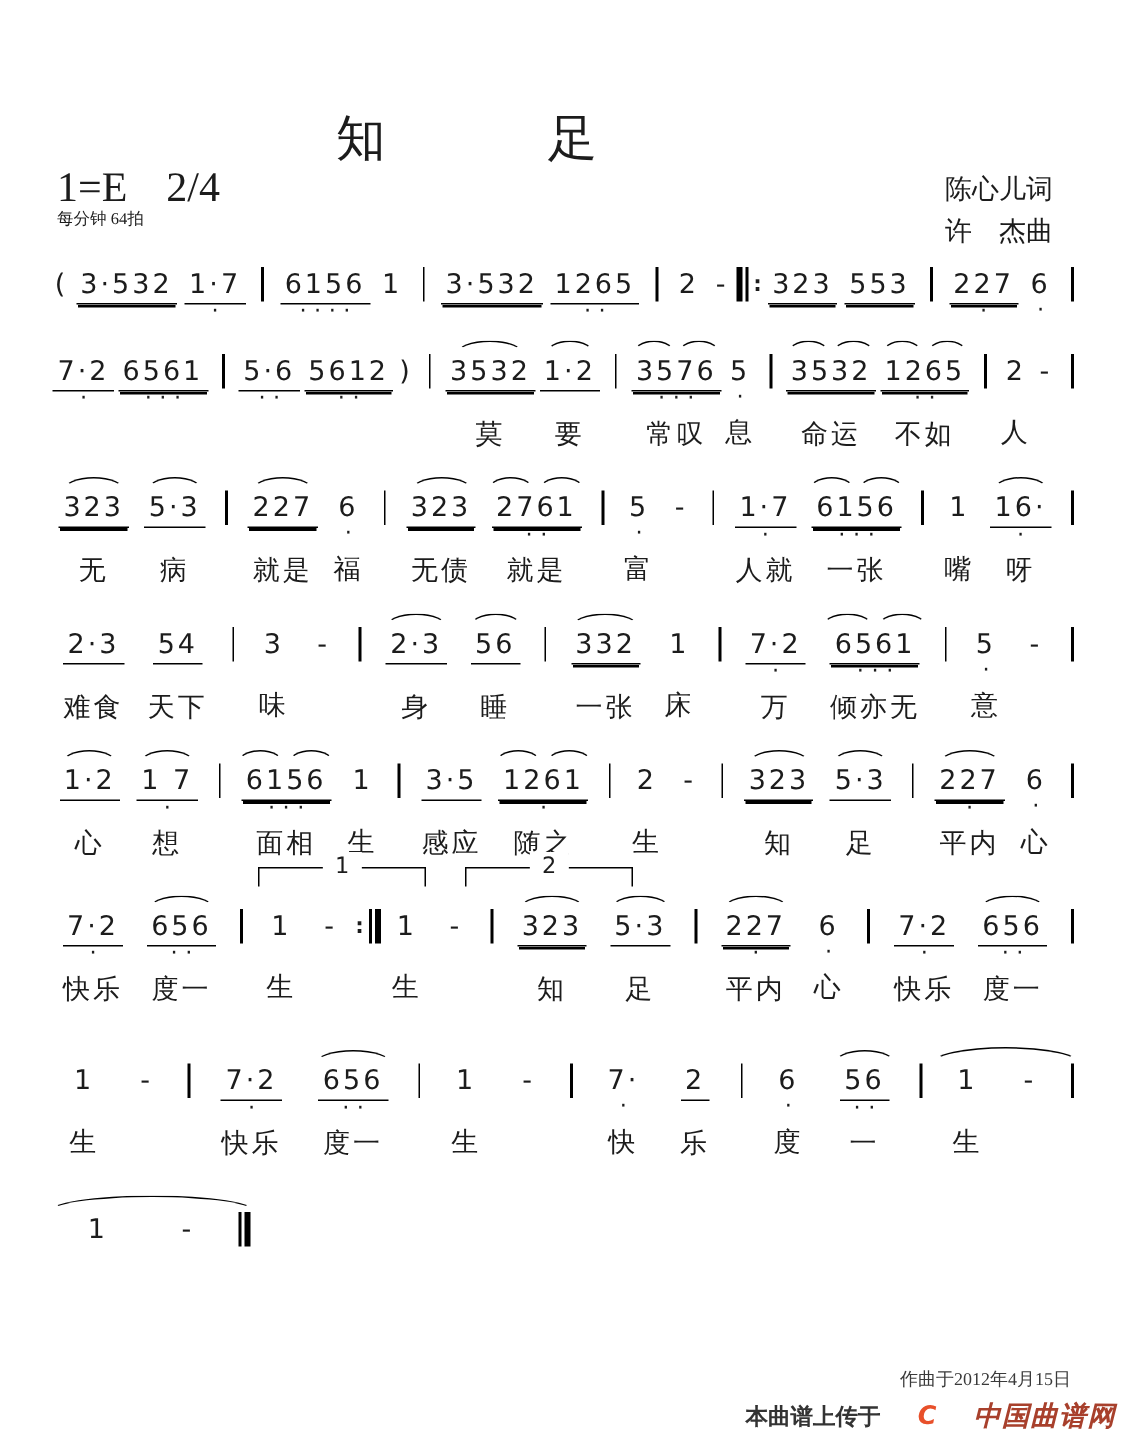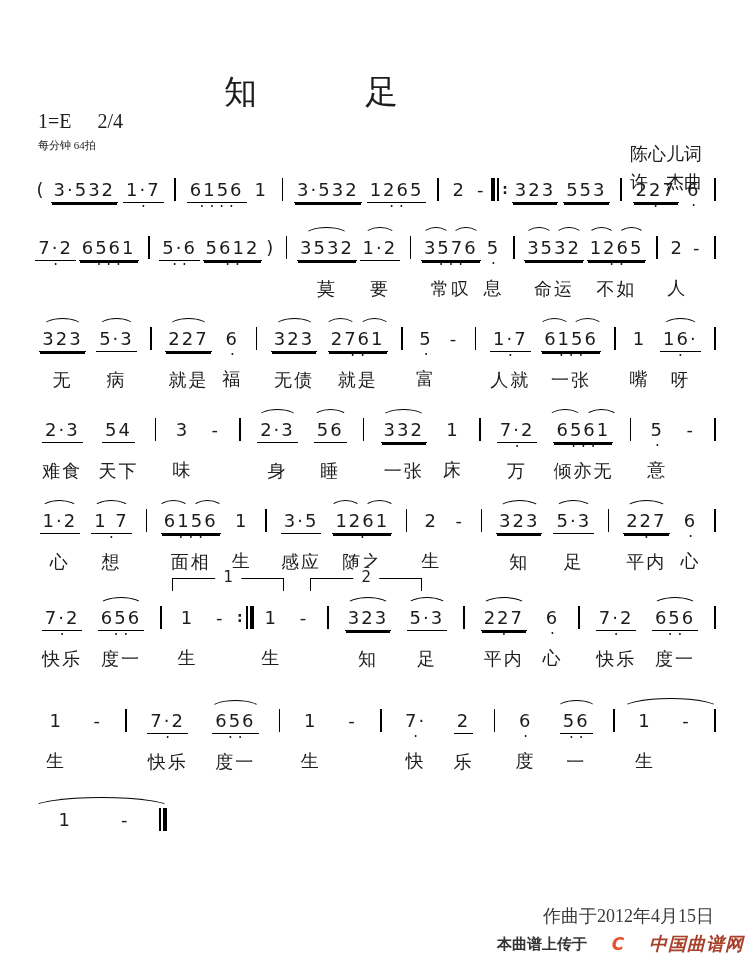--- a/index.html
+++ b/index.html
@@ -7,24 +7,24 @@
     width:754px;height:962px;position:relative;overflow:hidden;
     font-family:"Liberation Serif","DejaVu Serif",serif;
     color:#1c1c1c;
   }
   
   .title{
     position:absolute;top:70px;left:0;width:646px;text-align:center;
     font-size:33px;letter-spacing:108px;padding-left:84px;box-sizing:border-box;
     white-space:nowrap;
   }
-  .keyrow{position:absolute;top:110px;left:38px;font-size:20px;}
+  .keyrow{position:absolute;top:110px;left:38px;font-size:28px;}
   .keyrow .meter{margin-left:26px;}
   .temporow{position:absolute;top:138px;left:38px;font-size:11px;}
-  .credits{position:absolute;top:112px;right:52px;text-align:right;font-size:18px;line-height:28px;margin-top:28px;}
+  .credits{position:absolute;top:112px;right:52px;text-align:right;font-size:18px;line-height:28px;}
   
   .score{position:absolute;left:34px;right:30px;top:166px;}
   .line{position:relative;margin-bottom:14px;}
   .line .cells{display:flex;align-items:flex-start;}
   .cell{display:flex;flex-direction:column;align-items:center;flex:1 1 auto;min-width:14px;}
   .cell.paren{flex:0 0 14px;}
   .barcell{flex:0 0 18px;}
   .arcslot{position:relative;width:100%;height:12px;}
   .arc{
     position:absolute;top:3px;left:14%;right:14%;height:8px;
@@ -67,21 +67,21 @@
   .volta.v1{left:20%;width:16%;}
   .volta.v2{left:40%;width:16%;}
   .line.has-volta{margin-top:20px;}
   
   .line:nth-child(1){margin-bottom:12px;}
   .line:nth-child(6){margin-bottom:26px;}
   .line:nth-child(7){margin-bottom:22px;}
   .line:nth-child(8){width:20%;}
   
   .footer{position:absolute;right:10px;bottom:6px;text-align:right;}
-  .composed{font-size:18px;color:#3a3a3a;margin-right:30px;margin-bottom:4px;}
+  .composed{font-size:12px;color:#3a3a3a;margin-right:30px;margin-bottom:4px;}
   .uploadrow{display:flex;align-items:center;justify-content:flex-end;gap:22px;font-size:15px;}
   .upload-text{font-family:"Liberation Sans",sans-serif;font-weight:bold;color:#333;}
   .logo-icon{
     display:inline-block;width:18px;height:18px;border-radius:50%;
     color:#e8502a;font-weight:bold;font-size:17px;line-height:18px;
     font-family:"DejaVu Sans",sans-serif;font-style:italic;text-align:center;
   }
   .site-name{
     font-family:"Liberation Sans",sans-serif;font-weight:bold;font-style:italic;
     font-size:18px;color:#a8402c;letter-spacing:1px;

